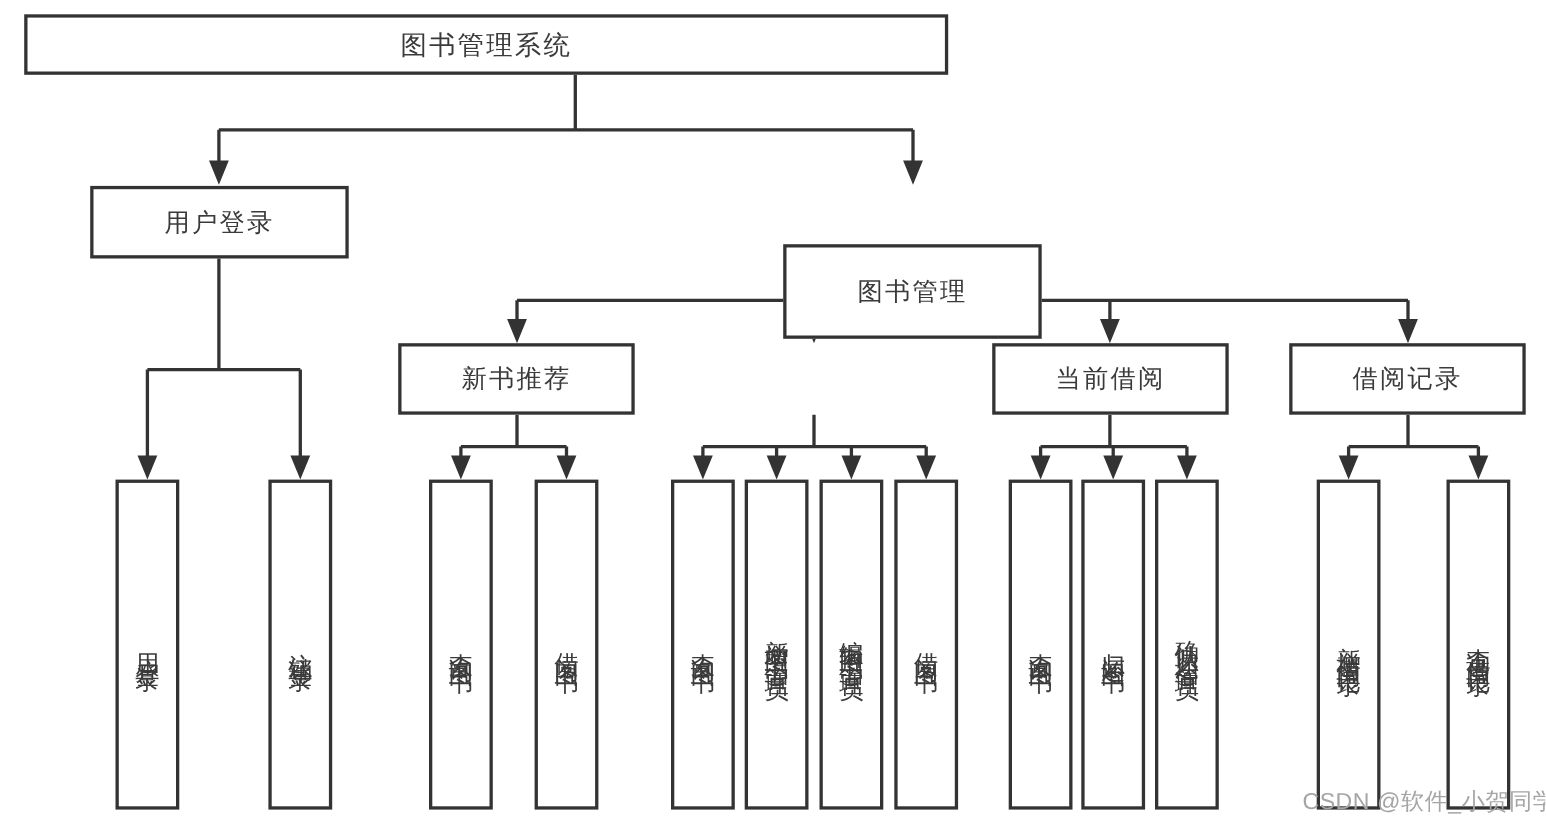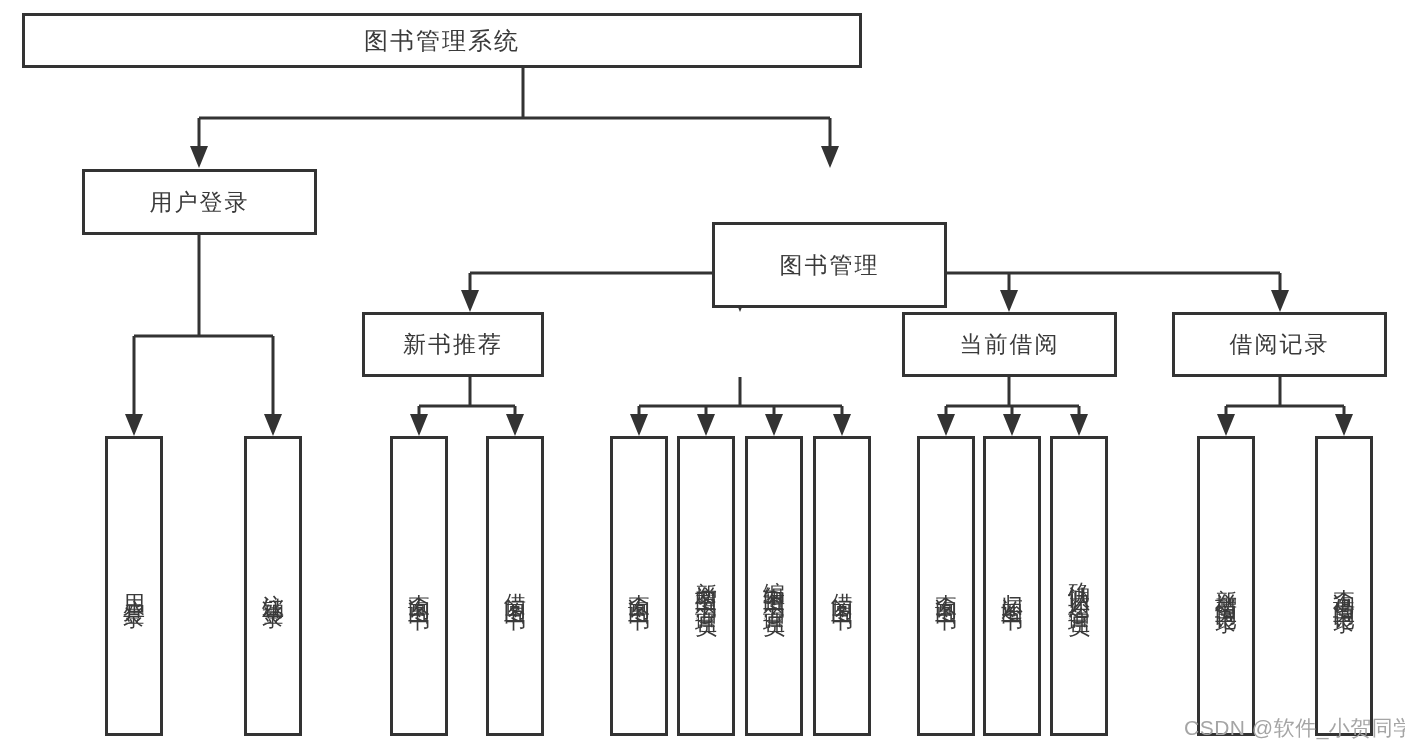--- a/index.html
+++ b/index.html
@@ -97,21 +97,21 @@
       M937 414 L955 414 L946 436 Z  M1003 414 L1021 414 L1012 436 Z
       M1070 414 L1088 414 L1079 436 Z
       M1217 414 L1235 414 L1226 436 Z  M1335 414 L1353 414 L1344 436 Z"></path>
   </svg>
 
   <div class="node hbox root" style="left:22px; top:13px; width:840px; height:55px;">图书管理系统</div>
 
   <div class="node hbox" style="left:82px; top:169px; width:235px; height:66px;">用户登录</div>
   <div class="node hbox" style="left:712px; top:182px; width:235px; height:86px;margin-top:40px;">图书管理</div>
 
-  <div class="node hbox" style="left:362px; top:312px; width:182px; height:65px;">新书推荐</div>
+  <div class="node hbox" style="left:362px; top:312px; width:215px; height:65px;">新书推荐</div>
   <div class="node hbox" style="left:902px; top:312px; width:215px; height:65px;">当前借阅</div>
   <div class="node hbox" style="left:1172px; top:312px; width:215px; height:65px;">借阅记录</div>
 
   <div class="node vbox" style="left:105px;">用户登录</div>
   <div class="node vbox" style="left:244px;">注销登录</div>
 
   <div class="node vbox" style="left:390px;">查询图书</div>
   <div class="node vbox" style="left:486px;">借阅图书</div>
 
   <div class="node vbox" style="left:610px;">查询图书</div>

